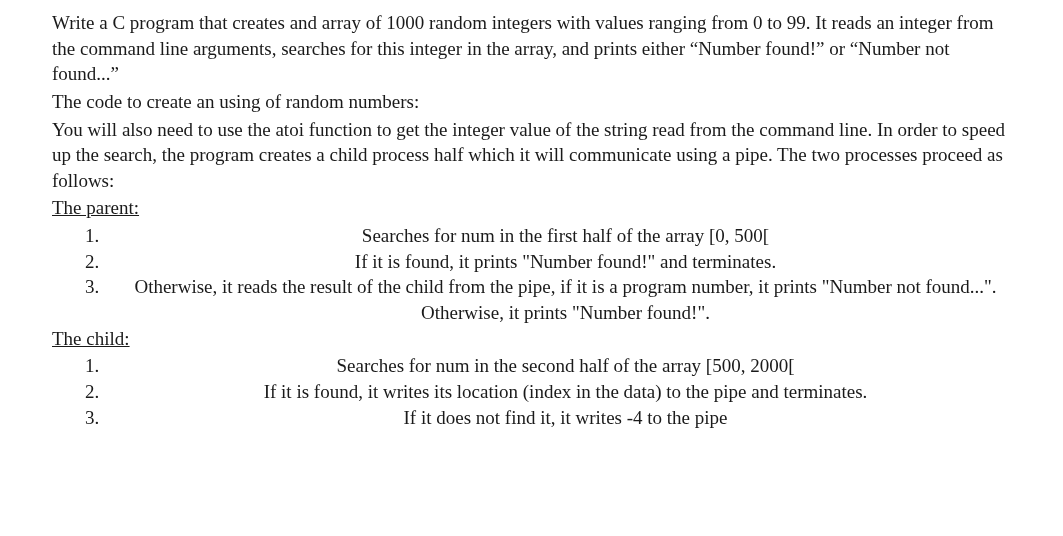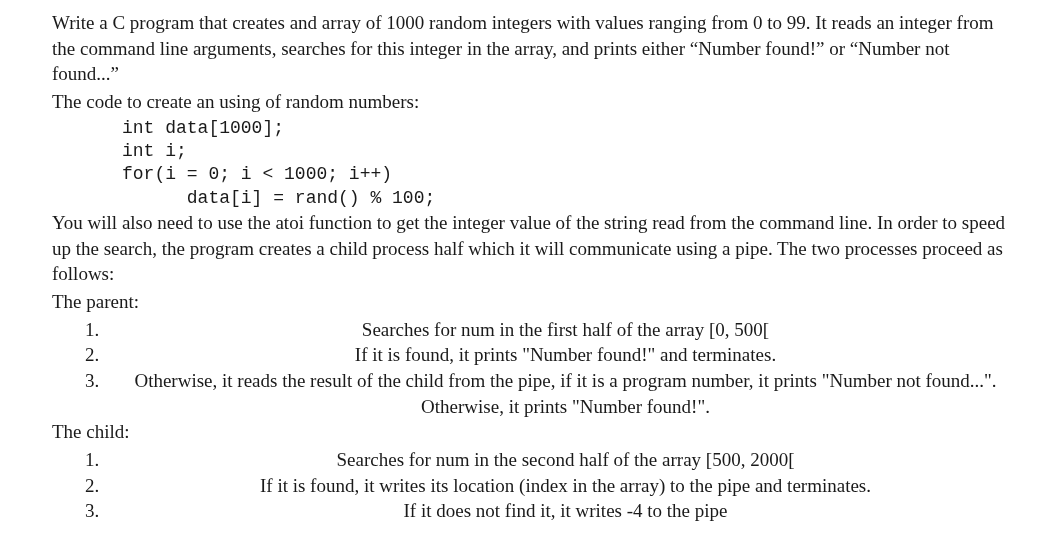--- a/index.html
+++ b/index.html
@@ -30,44 +30,41 @@
     list-style: decimal;
     margin: 0;
     padding-left: 52px;
     text-align: center;
   }
   .ol li {
     padding-left: 6px;
     margin-bottom: 0px;
   }
   .underline {
+    text-decoration: underline;
   }
 </style>
 </head>
 <body>
 
 <div class="page">
 
   <p class="para">Write a C program that creates and array of 1000 random integers with values ranging from 0 to 99. It reads an integer from the command line arguments, searches for this integer in the array, and prints either “Number found!” or “Number not found...”</p>
   <p class="para">The code to create an using of random numbers:</p>
 
-  <div class="code-block"><span>int data[1000];</span>
-<span>int i;</span>
-<span>for(i = 0; i &lt; 1000; i++)</span>
-<span>      data[i] = rand() % 100;</span></div>
 
   <p class="para">You will also need to use the atoi function to get the integer value of the string read from the command line. In order to speed up the search, the program creates a child process half which it will communicate using a pipe. The two processes proceed as follows:</p>
 
   <p class="para"><span class="underline">The parent:</span></p>
   <ol class="ol">
     <li>Searches for num in the first half of the array [0, 500[</li>
     <li>If it is found, it prints "Number found!" and terminates.</li>
     <li>Otherwise, it reads the result of the child from the pipe, if it is a program number, it prints "Number not found...". Otherwise, it prints "Number found!".</li>
   </ol>
 
   <p class="para"><span class="underline">The child:</span></p>
   <ol class="ol">
     <li>Searches for num in the second half of the array [500, 2000[</li>
-    <li>If it is found, it writes its location (index in the array) to the pipe and terminates.</li>
+    <li>If it is found, it writes its location (index in the data) to the pipe and terminates.</li>
     <li>If it does not find it, it writes -4 to the pipe</li>
   </ol>
 
 </div>
 
 </body></html>

